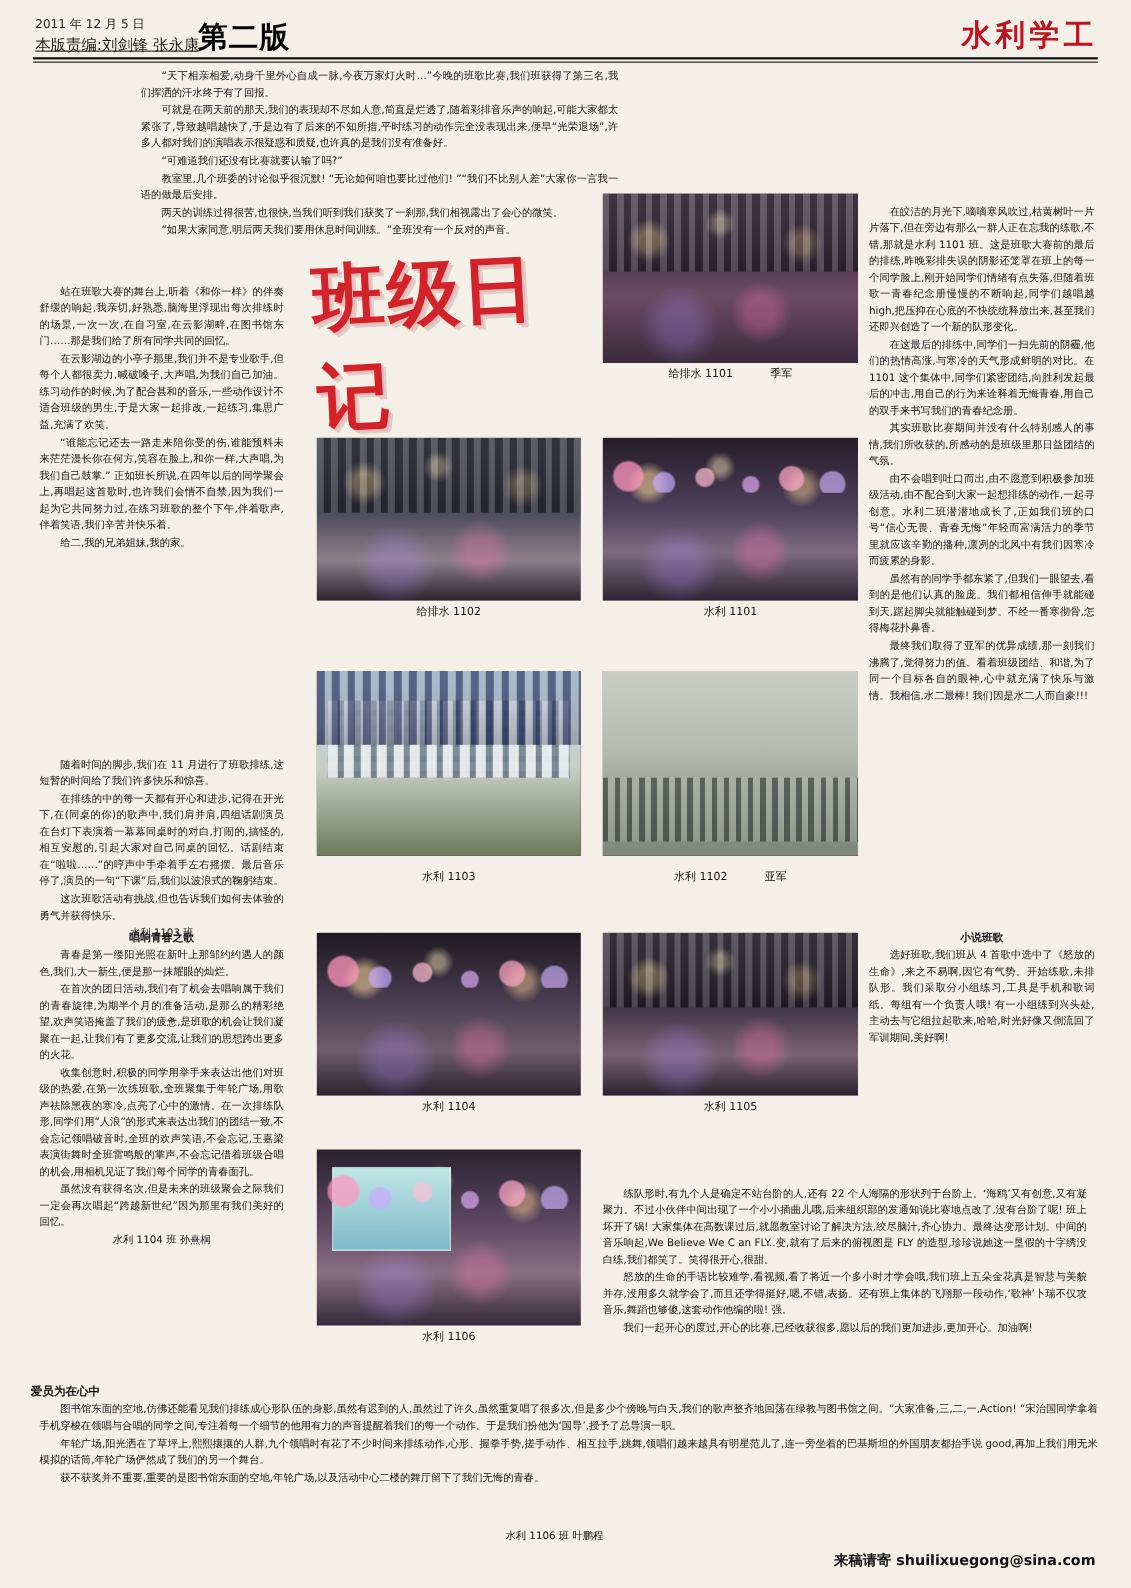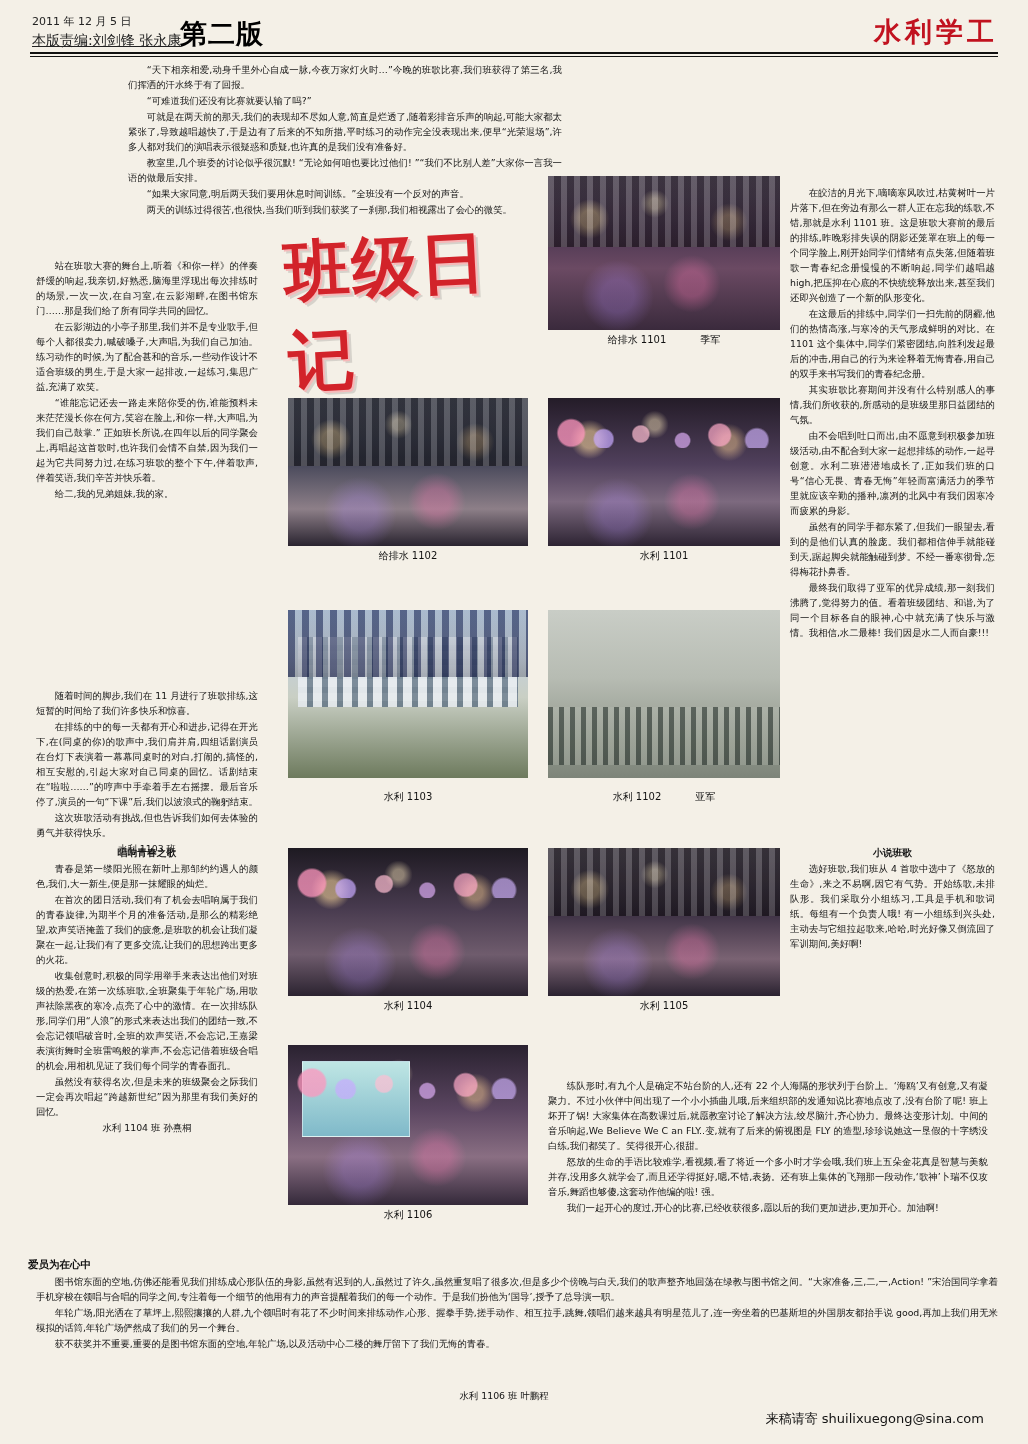--- a/index.html
+++ b/index.html
@@ -75,21 +75,21 @@
   #bottom-title{
     position:absolute;left:0;top:1258px;width:832px;text-align:left;
     font-size:10.5px;font-weight:bold;margin-left:28px;
   }
   #bottom-col{left:36px;top:1274px;width:962px;}
   #bottom-sign{
     position:absolute;left:0;top:1390px;width:1008px;text-align:center;
     font-size:9.4px;
   }
   .footer{
-    position:absolute;right:44px;bottom:16px;font-size:13px;font-weight:normal;
+    position:absolute;right:32px;bottom:16px;font-size:13px;font-weight:bold;
     color:#111;
   }
   
   .banner{
     position:absolute;left:286px;top:252px;width:252px;height:118px;
     display:flex;align-items:center;justify-content:center;
   }
   .banner span{
     font-size:66px;font-weight:bold;color:#d2232a;
     font-family:"DejaVu Serif","Liberation Serif",serif;
@@ -182,25 +182,25 @@
     <div class="date">2011 年 12 月 5 日</div>
     <div class="editors">本版责编:刘剑锋 张永康</div>
     <div class="page-no">第二版</div>
     <div class="logo">水利学工</div>
   </div>
   <div class="rule"></div>
   <div class="rule2"></div>
 
   <div class="col" id="top-article">
     <p>“天下相亲相爱,动身千里外心自成一脉,今夜万家灯火时…”今晚的班歌比赛,我们班获得了第三名,我们挥洒的汗水终于有了回报。</p>
+    <p>可就是在两天前的那天,我们的表现却不尽如人意,简直是烂透了,随着彩排音乐声的响起,可能大家都太紧张了,导致越唱越快了,于是边有了后来的不知所措,平时练习的动作完全没表现出来,便早“光荣退场”,许多人都对我们的演唱表示很疑惑和质疑,也许真的是我们没有准备好。</p>
     <p>“可难道我们还没有比赛就要认输了吗?”</p>
-    <p>可就是在两天前的那天,我们的表现却不尽如人意,简直是烂透了,随着彩排音乐声的响起,可能大家都太紧张了,导致越唱越快了,于是边有了后来的不知所措,平时练习的动作完全没表现出来,便早“光荣退场”,许多人都对我们的演唱表示很疑惑和质疑,也许真的是我们没有准备好。</p>
     <p>教室里,几个班委的讨论似乎很沉默! “无论如何咱也要比过他们! ”“我们不比别人差”大家你一言我一语的做最后安排。</p>
+    <p>两天的训练过得很苦,也很快,当我们听到我们获奖了一刹那,我们相视露出了会心的微笑。</p>
     <p>“如果大家同意,明后两天我们要用休息时间训练。”全班没有一个反对的声音。</p>
-    <p>两天的训练过得很苦,也很快,当我们听到我们获奖了一刹那,我们相视露出了会心的微笑。</p>
   </div>
 
   <div class="banner">
     <span>班级日记</span>
   </div>
 
   <div class="col" id="left-col-1">
     <p>站在班歌大赛的舞台上,听着《和你一样》的伴奏舒缓的响起,我亲切,好熟悉,脑海里浮现出每次排练时的场景,一次一次,在自习室,在云影湖畔,在图书馆东门……那是我们给了所有同学共同的回忆。</p>
     <p>在云影湖边的小亭子那里,我们并不是专业歌手,但每个人都很卖力,喊破嗓子,大声唱,为我们自己加油。练习动作的时候,为了配合甚和的音乐,一些动作设计不适合班级的男生,于是大家一起排改,一起练习,集思广益,充满了欢笑。</p>
     <p>“谁能忘记还去一路走来陪你受的伤,谁能预料未来茫茫漫长你在何方,笑容在脸上,和你一样,大声唱,为我们自己鼓掌.” 正如班长所说,在四年以后的同学聚会上,再唱起这首歌时,也许我们会情不自禁,因为我们一起为它共同努力过,在练习班歌的整个下午,伴着歌声,伴着笑语,我们辛苦并快乐着。</p>

